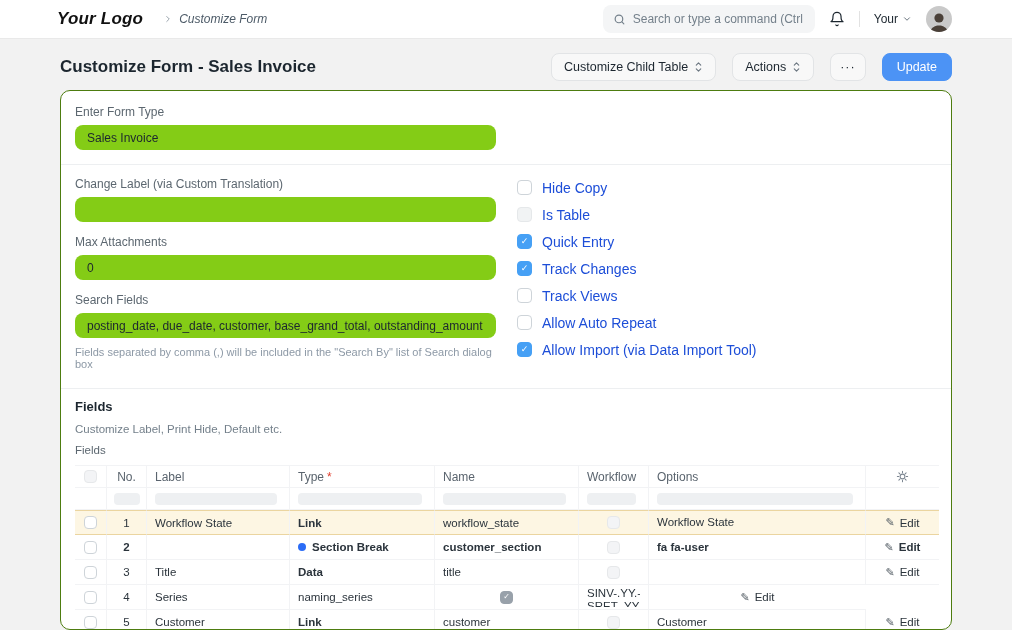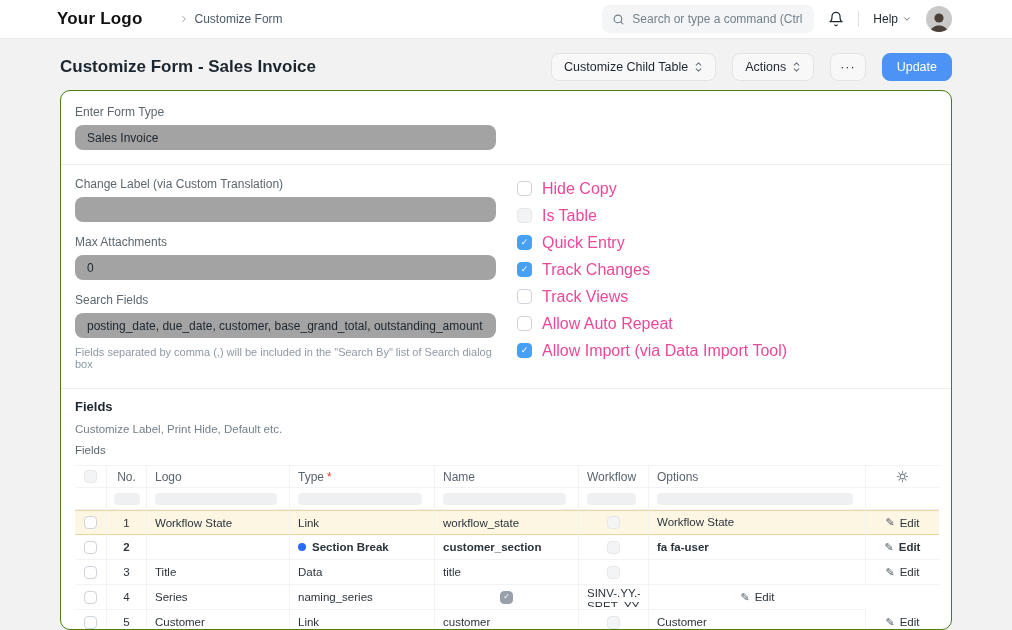--- a/index.html
+++ b/index.html
@@ -16,21 +16,21 @@
   body{
     font-family:"Liberation Sans","DejaVu Sans",sans-serif;
     background:#f2f2f2;color:#1c262f;font-size:12px;
   }
   
   .navbar{
     height:39px;background:#fff;border-bottom:1px solid #e9e9e9;
     display:flex;align-items:center;justify-content:space-between;
     padding:0 60px 0 57px;
   }
-  .nav-left{display:flex;align-items:center;gap:36px;}
+  .nav-left{display:flex;align-items:center;gap:20px;font-style:italic;}
   .logo{font-size:17px;font-weight:800;letter-spacing:.2px;color:#111;}
   .breadcrumb{display:flex;align-items:center;gap:6px;color:#4c5a67;font-size:12px;}
   .crumb-chev{display:inline-flex;color:#9aa4ad;}
   .nav-right{display:flex;align-items:center;gap:14px;}
   .searchbox{
     width:212px;height:28px;background:#f4f5f6;border-radius:8px;
     display:flex;align-items:center;gap:7px;padding:0 10px;
   }
   .searchbox input{
     border:none;background:transparent;outline:none;flex:1;
@@ -63,39 +63,39 @@
   .unfold{display:inline-flex;color:#6b7680;}
   
   .card{
     margin:8px 60px 0;background:#fff;border:1px solid #4d7c0f;
     border-radius:10px;height:540px;overflow:hidden;
   }
   .section{padding:14px 14px;}
   .divider{height:1px;background:#edeff1;}
   .field-label{font-size:12px;color:#5c6770;margin-bottom:6px;}
   .text-input{
-    width:421px;height:25px;background:#a3a3a3;border:none;border-radius:8px;
+    width:421px;height:25px;background:#84cc16;border:none;border-radius:8px;
     padding:0 12px;font:inherit;font-size:12px;color:#1c262f;outline:none;display:block;
   }
   .help-text{font-size:11px;color:#8d99a6;margin-top:8px;}
-  .two-col{display:flex;align-items:flex-end;padding:12px 14px 18px;}
+  .two-col{display:flex;align-items:flex-start;padding:12px 14px 18px;}
   .col-left{width:421px;flex:none;}
   .col-left .field{margin-bottom:13px;}
   .col-left .field:last-child{margin-bottom:0;}
   .col-right{margin-left:21px;padding-top:3px;flex:1;}
   .cb-row{display:flex;align-items:center;gap:10px;margin-bottom:12px;height:15px;cursor:pointer;}
   .cb{
     width:15px;height:15px;border:1px solid #ced4d9;border-radius:4px;background:#fff;
     display:inline-flex;align-items:center;justify-content:center;flex:none;
   }
   .cb .tick{display:none;color:#fff;font-size:9px;line-height:1;font-weight:700;}
   .cb.checked{background:var(--checkbox-checked);border-color:var(--checkbox-checked);}
   .cb.checked .tick{display:block;}
   .cb.disabled{background:#f1f3f4;border-color:#e5e8ea;}
-  .cb-label{font-size:16px;color:#ec4899;}
+  .cb-label{font-size:14px;color:#1d4ed8;}
   
   .fields-section{padding:10px 14px 0;}
   .section-heading{font-size:13px;font-weight:700;color:#1c262f;}
   .section-desc{font-size:11.5px;color:#74808b;margin-top:9px;}
   .table-label{font-size:11.5px;color:#5c6770;margin-top:9px;}
   .grid-table{margin-top:9px;width:864px;font-size:11.5px;}
   .trow{
     display:grid;
     grid-template-columns:32px 40px 143px 145px 144px 70px 217px 73px;
   }
@@ -108,21 +108,21 @@
   .thead .tc{height:23px;border-top:1px solid #f2f3f5;color:#5a646e;font-size:12px;}
   .req{color:var(--required);margin-left:3px;}
   .gear{color:#7c8691;display:inline-flex;}
   .tfilter .tc{height:22px;}
   .pill{
     background:#eef0f2;border-radius:4px;height:12px;width:calc(100% - 4px);
     border:none;cursor:text;
   }
   .pill.small{width:26px;}
   .drow .tc{height:25px;color:#2b343c;}
-  .drow .type-cell{font-weight:400;}
+  .drow .type-cell{font-weight:700;}
   .drow.bold .tc{font-weight:700;}
   .drow.hl .tc{
     background:var(--highlight-bg);
     border-top:1px solid var(--highlight-border);
     border-bottom:1px solid var(--highlight-border);
   }
   .tcb{
     width:13px;height:13px;border:1px solid #ced4d9;border-radius:4px;background:#fff;
     display:inline-flex;align-items:center;justify-content:center;flex:none;cursor:pointer;
   }
@@ -166,21 +166,21 @@
     <button class="icon-btn">
       <span style="display:inline-flex;color:#1c262f;">
         <svg width="16" height="16" viewBox="0 0 24 24" fill="none" stroke="currentColor" stroke-width="1.8" stroke-linecap="round" stroke-linejoin="round">
             <path d="M18 8a6 6 0 10-12 0c0 7-3 8-3 8h18s-3-1-3-8"></path>
             <path d="M13.7 21a2 2 0 01-3.4 0"></path>
           </svg>
       </span>
     </button>
     <div class="nav-divider"></div>
     <button class="help">
-      <span>Help</span>
+      <span>Your</span>
       <span style="display:inline-flex;color:#6b7680;">
         <svg width="10" height="10" viewBox="0 0 24 24" fill="none" stroke="currentColor" stroke-width="2.4" stroke-linecap="round" stroke-linejoin="round">
             <path d="M6 9l6 6 6-6"></path>
           </svg>
       </span>
     </button>
     <button class="avatar">
       <span style="display:inline-flex;">
         <svg width="24" height="22" viewBox="0 0 24 22">
             <circle cx="12" cy="8" r="4.6" fill="#4a4038"></circle>
@@ -292,21 +292,21 @@
     <div class="grid-table">
 
       <div class="trow thead">
         <div class="tc center">
             <span class="tcb dim"></span>
           </div>
         <div class="tc center">
             <span>No.</span>
           </div>
         <div class="tc">
-            <span>Logo</span>
+            <span>Label</span>
           </div>
         <div class="tc">
             <span>Type</span>
             <span class="req">*</span>
           </div>
         <div class="tc">
             <span>Name</span>
           </div>
         <div class="tc">
             <span>Workflow</span>

